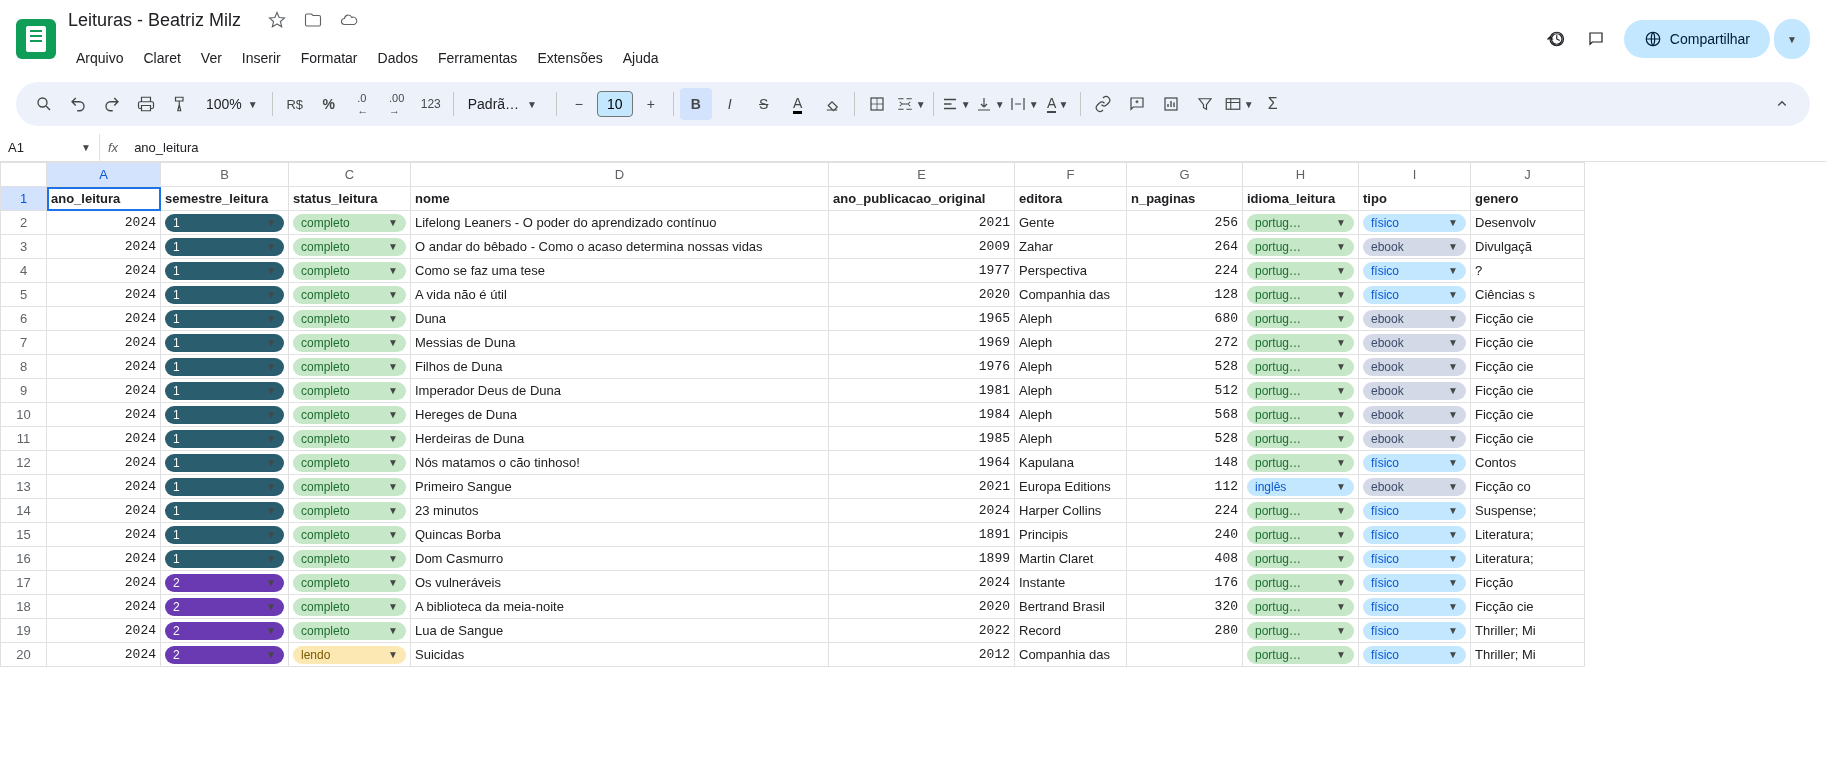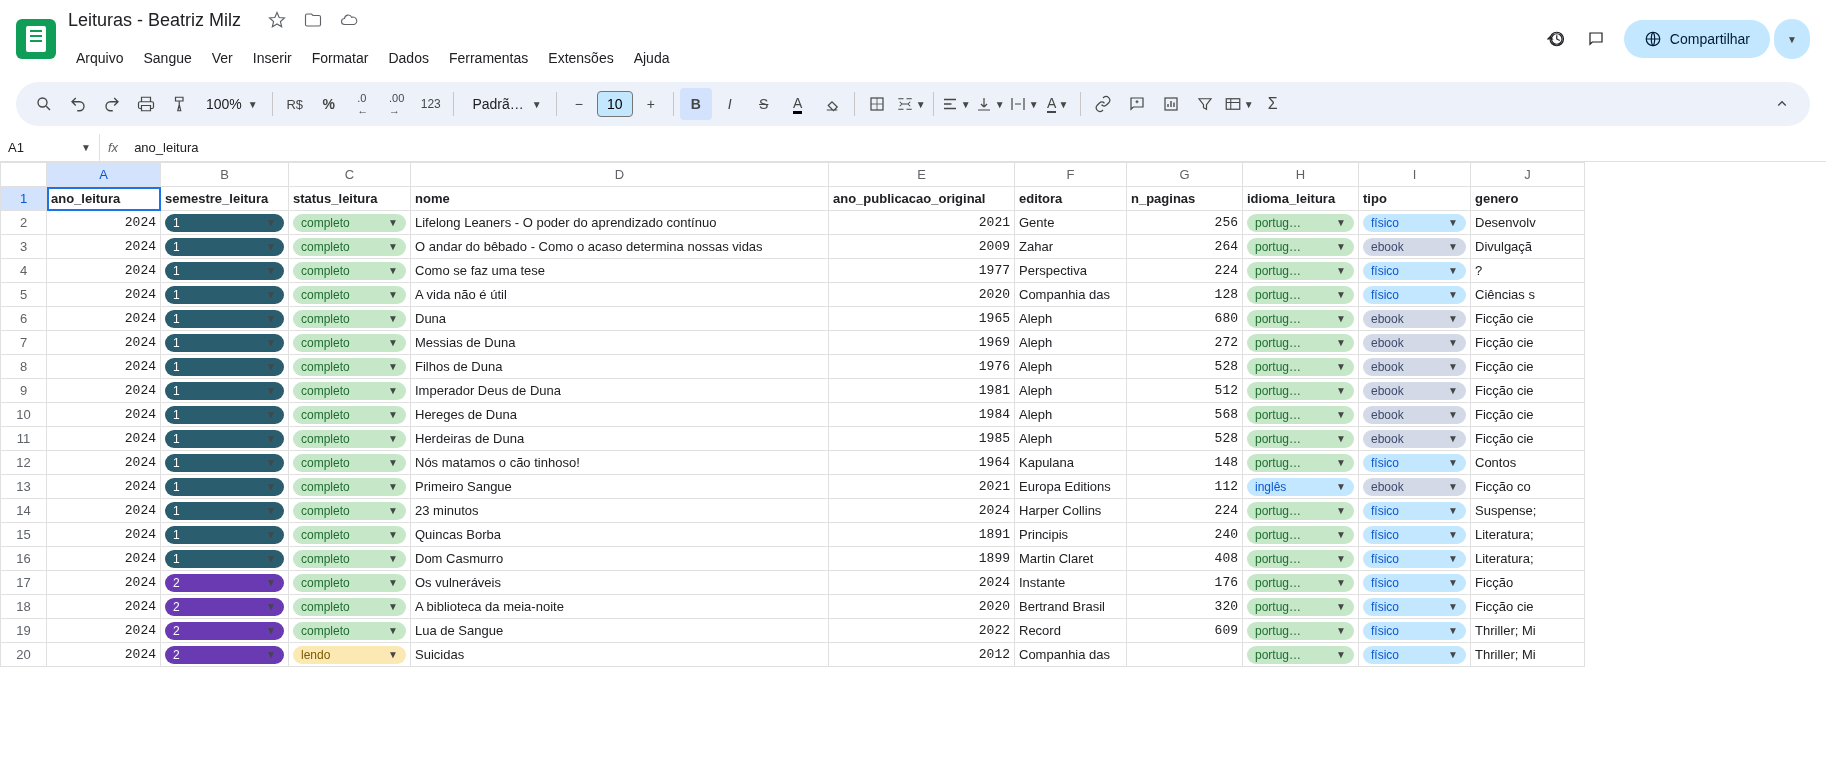--- a/index.html
+++ b/index.html
@@ -18,21 +18,21 @@
 .menubar-item { padding: 4px 8px; cursor: pointer; color: #202124; font-size: 14px; border-radius: 4px; }
 .header-right { display: flex; align-items: center; gap: 16px; }
 .share-btn { background: #c2e7ff; color: #001d35; border-radius: 40px; padding: 10px 20px; font-size: 14px; font-weight: 500; display: flex; align-items: center; gap: 8px; cursor: pointer; }
 .share-dd { background: #c2e7ff; border-radius: 40px; width: 36px; height: 40px; display: flex; align-items: center; justify-content: center; cursor: pointer; margin-left: -12px; }
 
 
 .toolbar { display: flex; align-items: center; background: #edf2fa; border-radius: 24px; margin: 4px 16px 8px; padding: 0 12px; gap: 2px; height: 44px; }
 .tool-btn { width: 32px; height: 32px; display: flex; align-items: center; justify-content: center; cursor: pointer; border-radius: 4px; color: #444746; }
 .tool-sep { width: 1px; height: 24px; background: #c7c7c7; margin: 0 4px; }
 .zoom-sel { display: flex; align-items: center; padding: 4px 8px; cursor: pointer; gap: 6px; font-size: 14px; }
-.font-sel { display: flex; align-items: center; padding: 4px 8px; cursor: pointer; gap: 8px; font-size: 14px; min-width: 90px; justify-content: flex-end; }
+.font-sel { display: flex; align-items: center; padding: 4px 8px; cursor: pointer; gap: 8px; font-size: 14px; min-width: 90px; justify-content: flex-start; }
 .font-size-box { display: flex; align-items: center; gap: 2px; }
 .font-size-input { width: 36px; height: 26px; border: 1px solid #747775; border-radius: 4px; text-align: center; font-size: 14px; background: #c2e7ff; }
 .bold-active { background: #d3e3fd; border-radius: 4px; }
 .dd-arrow { font-size: 10px; color: #444746; }
 .toolbar-right { margin-left: auto; }
 
 
 .formula-bar { display: flex; align-items: center; border-bottom: 1px solid #e0e0e0; height: 28px; }
 .name-box { width: 100px; padding: 0 8px; font-size: 13px; display: flex; align-items: center; justify-content: space-between; border-right: 1px solid #e0e0e0; height: 100%; }
 .fx-label { padding: 0 8px; font-style: italic; color: #5f6368; font-size: 13px; }
@@ -93,21 +93,21 @@
           </span>
         <span class="icon-btn">
             <svg viewBox="0 0 24 24">
               <path d="M19 18H6a4 4 0 010-8 5 5 0 019.6-1.5A4 4 0 0119 18z" fill="none" stroke="currentColor" stroke-width="1.5"></path>
             </svg>
           </span>
       </span>
     </div>
     <div class="menubar">
       <div class="menubar-item">Arquivo</div>
-      <div class="menubar-item">Sangue</div>
+      <div class="menubar-item">Claret</div>
       <div class="menubar-item">Ver</div>
       <div class="menubar-item">Inserir</div>
       <div class="menubar-item">Formatar</div>
       <div class="menubar-item">Dados</div>
       <div class="menubar-item">Ferramentas</div>
       <div class="menubar-item">Extensões</div>
       <div class="menubar-item">Ajuda</div>
     </div>
   </div>
   <div class="header-right">
@@ -757,21 +757,21 @@
               <span>2</span>
               <span class="dd-arrow">▼</span>
             </span></td>
           <td class="c-C"><span class="chip chip-completo">
               <span>completo</span>
               <span class="dd-arrow">▼</span>
             </span></td>
           <td class="c-D">Lua de Sangue</td>
           <td class="c-E num">2022</td>
           <td class="c-F">Record</td>
-          <td class="c-G num">609</td>
+          <td class="c-G num">280</td>
           <td class="c-H"><span class="chip chip-portug">
               <span>portug…</span>
               <span class="dd-arrow">▼</span>
             </span></td>
           <td class="c-I"><span class="chip chip-fisico">
               <span>físico</span>
               <span class="dd-arrow">▼</span>
             </span></td>
           <td class="c-J">Thriller; Mi</td>
         </tr>

